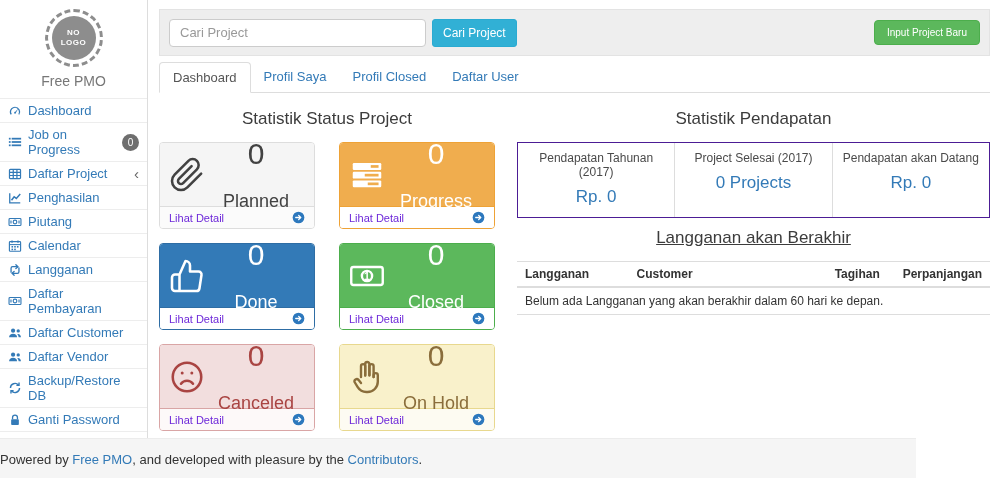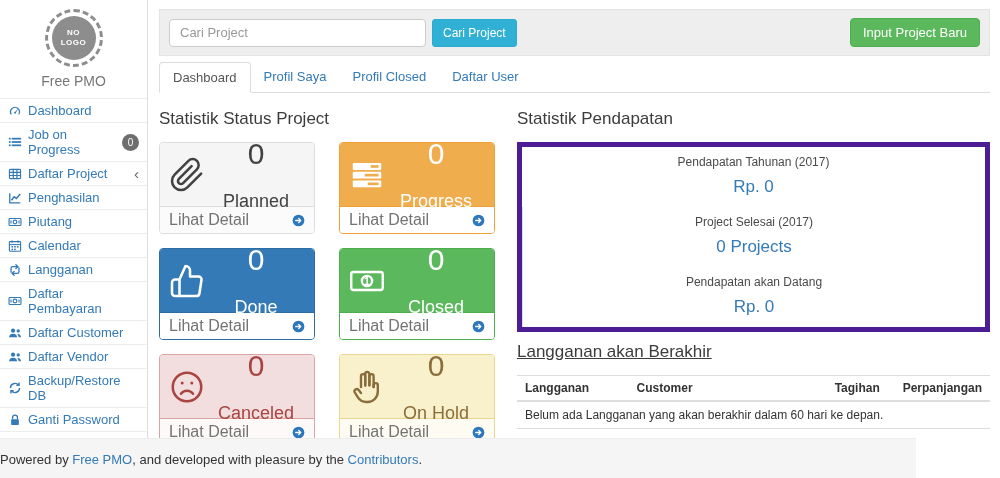--- a/index.html
+++ b/index.html
@@ -21,49 +21,49 @@
   .chev { margin-left:auto; color:#666; font-size:15px; line-height:1; }
   .chev::before { content:"\2039"; }
 
   
   .main { position:absolute; left:149px; top:0; width:851px; height:438px; background:#fff; }
   .well { margin:9px 10px 0; height:47px; background:#eeeeee; border:1px solid #e3e3e3; border-radius:0; padding:9px; display:flex; align-items:center; }
   .search-input { width:257px; height:28px; border:1px solid #ccc; border-radius:4px; padding:4px 10px; font-size:13px; font-family:inherit; color:#555; background:#fff; }
   .search-input::placeholder { color:#999; }
   .btn { border-radius:4px; font-size:12px; font-family:inherit; cursor:pointer; }
   .btn-info { margin-left:6px; padding:6px 10px; background:#31b0d5; border:1px solid #2aabd2; color:#fff; border-radius:3px; }
-  .btn-success { margin-left:auto; padding:6px 12px; font-size:13px; background:#5cb85c; border:1px solid #4cae4c; color:#fff; }
+  .btn-success { margin-left:auto; padding:6px 12px; font-size:10px; background:#5cb85c; border:1px solid #4cae4c; color:#fff; }
 
   .tabs { margin:6px 10px 0; border-bottom:1px solid #ddd; display:flex; }
   .tab { padding:7px 13px; font-size:13px; color:#337ab7; cursor:pointer; }
   .tab.active { color:#555; background:#fff; border:1px solid #ddd; border-bottom-color:#fff; border-radius:4px 4px 0 0; margin-bottom:-1px; cursor:default; }
 
   .content { display:flex; padding:6px 10px 0; }
   .col-left { width:336px; flex:0 0 336px; }
   .col-right { flex:1; margin-left:22px; }
-  h4.sec-title { font-size:17px; font-weight:400; color:#3c3c3c; text-align:left; margin:10px 0 13px; }
+  h4.sec-title { font-size:17px; font-weight:400; color:#3c3c3c; text-align:center; margin:10px 0 13px; }
 
   .cards-grid { display:grid; grid-template-columns:156px 156px; column-gap:24px; row-gap:14px; }
   .card { border:1px solid; border-radius:4px; overflow:hidden; }
   .card-body { height:63px; display:flex; align-items:center; padding:0 9px; }
   .cic { width:36px; height:36px; flex:0 0 36px; }
   .card-main { flex:1; text-align:center; padding-left:2px; }
   .card-num { display:block; font-size:30px; line-height:32px; }
   .card-label { display:block; font-size:18px; line-height:22px;margin-top:20px; }
-  .card-footer { border-top:1px solid; padding:4px 9px; font-size:16px; color:#737373; display:flex; align-items:center; cursor:pointer;justify-content:flex-end; }
+  .card-footer { border-top:1px solid; padding:4px 9px; font-size:11px; color:#6d28d9; display:flex; align-items:center; cursor:pointer;justify-content:flex-end; }
   .aic { width:13px; height:13px; margin-left:auto; }
 
   .card--planned  { border-color:#ddd; }    .card--planned  .card-body { background:#f5f5f5; color:#424242; } .card--planned  .card-footer { background:#fbfbfb; border-top-color:#ddd; }
   .card--progress { border-color:#eea236; } .card--progress .card-body { background:#f0ad4e; color:#fff; }    .card--progress .card-footer { background:#fff; border-top-color:#eea236; }
   .card--done     { border-color:#2e6da4; } .card--done     .card-body { background:#337ab7; color:#fff; }    .card--done     .card-footer { background:#fff; border-top-color:#2e6da4; }
   .card--closed   { border-color:#4cae4c; } .card--closed   .card-body { background:#5cb85c; color:#fff; }    .card--closed   .card-footer { background:#fff; border-top-color:#4cae4c; }
   .card--canceled { border-color:#d9a5a5; } .card--canceled .card-body { background:#f2dede; color:#a94442; } .card--canceled .card-footer { background:#fdf9f9; border-top-color:#d9a5a5; }
   .card--onhold   { border-color:#e8d88e; } .card--onhold   .card-body { background:#f9f1cb; color:#8a6d3b; } .card--onhold   .card-footer { background:#fdfbf2; border-top-color:#e8d88e; }
 
-  .stat-table { display:flex; border:5px solid #4c1d95;flex-direction:column; }
+  .stat-table { display:flex; border:1px solid #4c1d95; }
   .stat-cell { flex:1; text-align:center; padding:8px 6px 10px; }
   .stat-cell + .stat-cell { border-left:1px solid #ddd; }
   .stat-label { font-size:12px; color:#4a4a4a; }
   .stat-value { font-size:17px; color:#337ab7; margin-top:8px; }
 
   .sub-title { margin-top:15px;text-decoration:underline; }
   table.sub-table { width:100%; border-collapse:collapse; font-size:12px; }
   .sub-table th { text-align:left; font-weight:bold; color:#333; padding:5px 8px; border-top:1px solid #ddd; border-bottom:2px solid #ddd; }
   .sub-table th.r { text-align:center; }
   .sub-table td { padding:6px 8px; border-bottom:1px solid #ddd; color:#333; }

